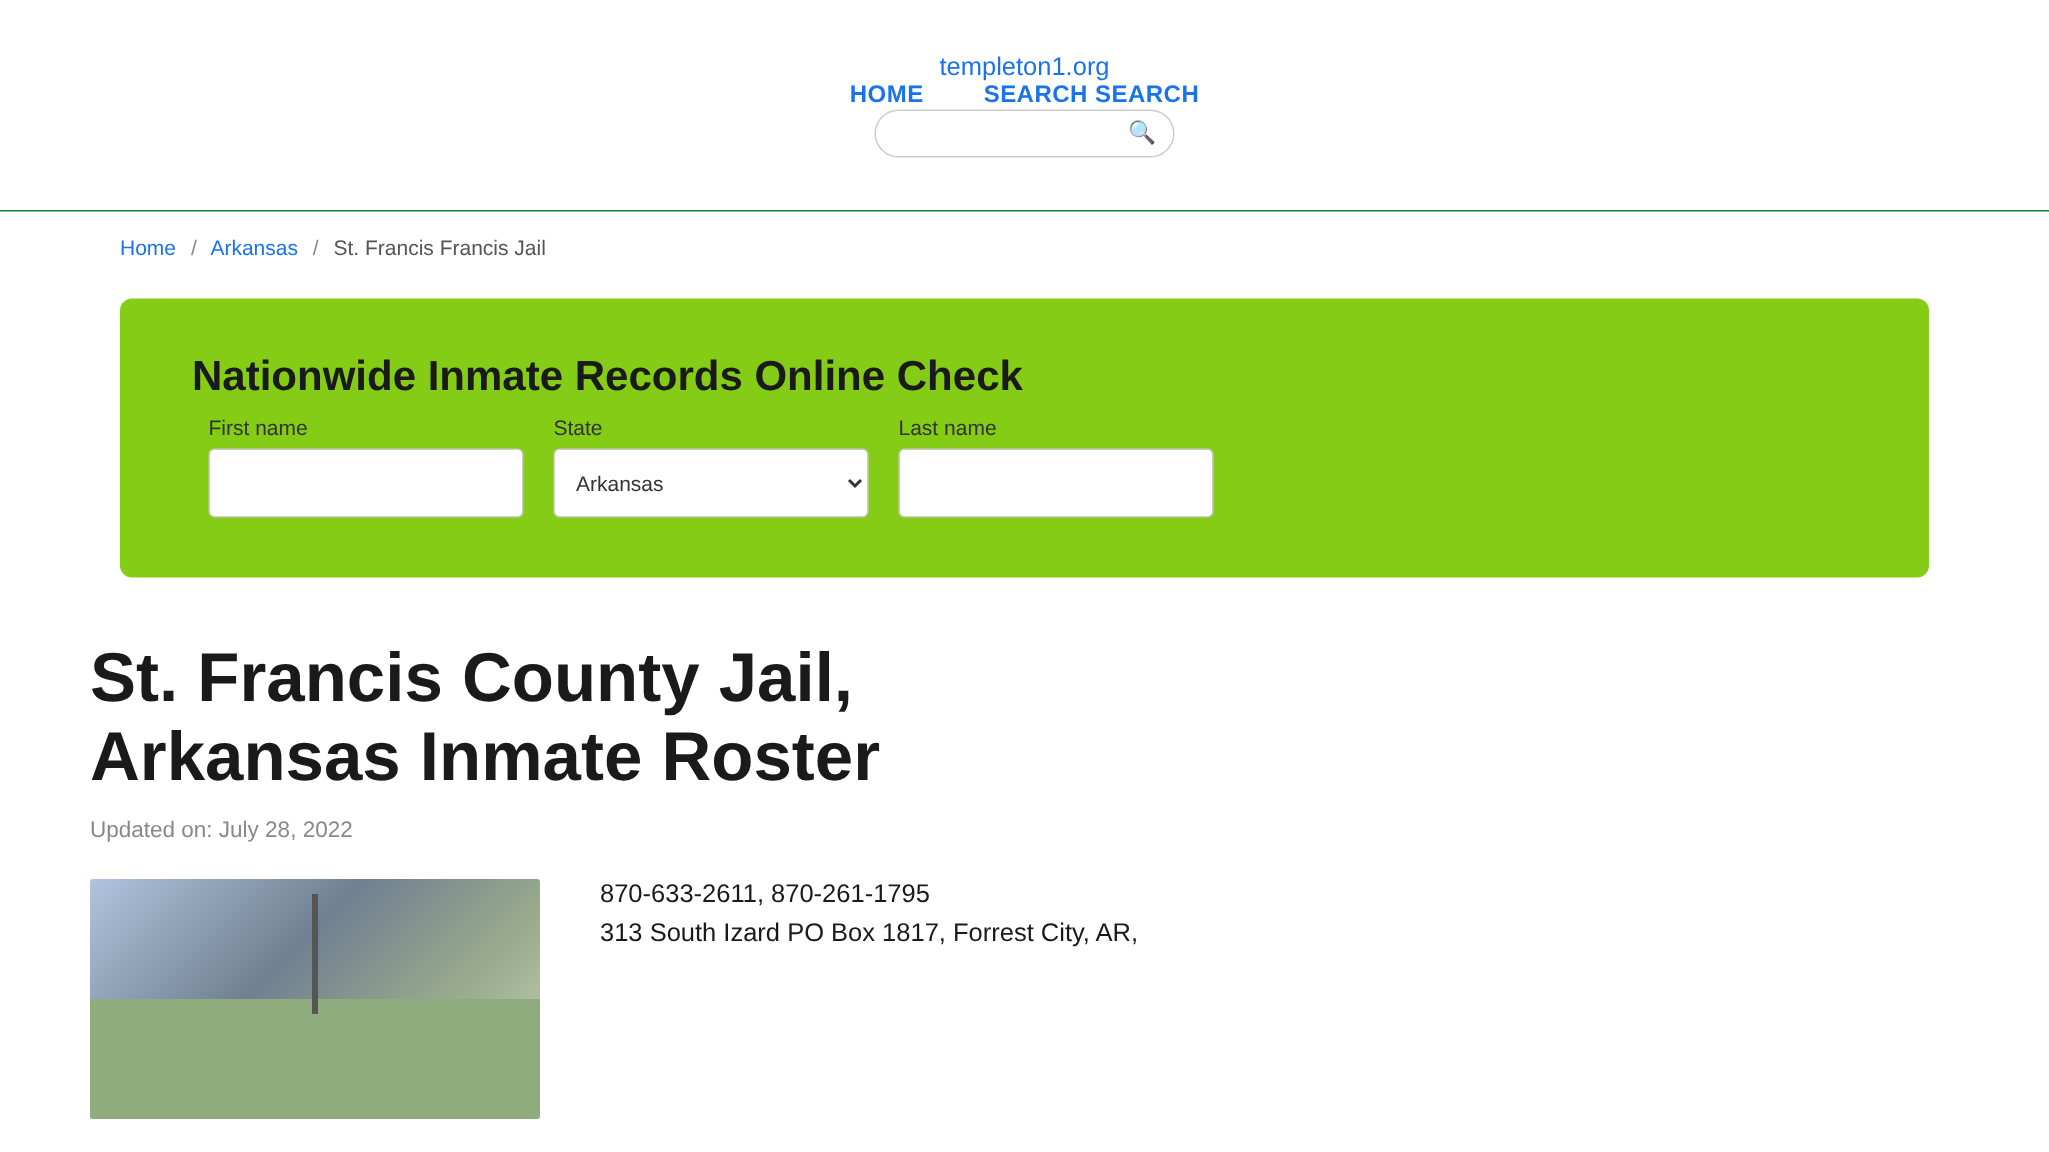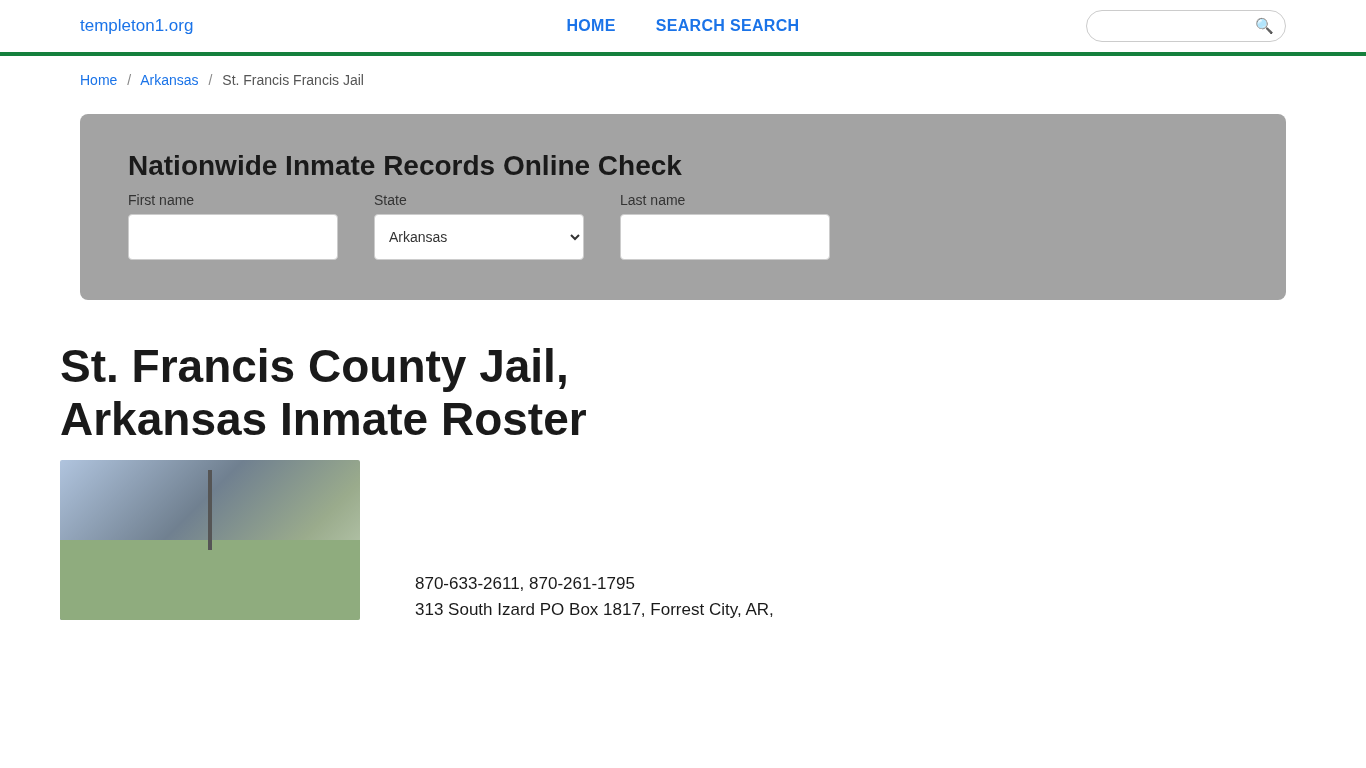--- a/index.html
+++ b/index.html
@@ -13,22 +13,23 @@
       background: #fff;
       color: #333;
       width: 1366px;
       min-height: 768px;
     }
 
     
     .header {
       display: flex;
       align-items: center;
-      padding: 10px 80px;
-      border-bottom: 4px solid #15803d;
+      padding: 35px 80px;
+      border-bottom: 1px solid #15803d;
+      flex-direction: column;
     }
 
     .site-logo {
       color: #1a73e8;
       font-size: 17px;
       text-decoration: none;
       font-family: Arial, sans-serif;
       flex: 1;
     }
 
@@ -96,21 +97,21 @@
       margin: 0 6px;
       color: #888;
     }
 
     .breadcrumb .current {
       color: #555;
     }
 
     
     .search-panel {
-      background: #a3a3a3;
+      background: #84cc16;
       margin: 10px 80px 30px 80px;
       border-radius: 8px;
       padding: 36px 48px 40px 48px;
     }
 
     .search-panel h2 {
       font-size: 28px;
       font-weight: bold;
       color: #1a1a1a;
       font-family: Arial, sans-serif;
@@ -119,21 +120,22 @@
 
     .search-panel .subtitle {
       font-size: 15px;
       color: #444;
       font-family: Arial, sans-serif;
       margin-bottom: 24px;
     }
 
     .search-form {
       display: flex;
-      gap: 36px;
+      gap: 20px;
+      margin-left: 11px;
     }
 
     .form-group {
       display: flex;
       flex-direction: column;
       gap: 6px;
     }
 
     .form-group label {
       font-size: 14px;
@@ -197,22 +199,22 @@
 
     .updated-date {
       font-size: 15px;
       color: #888;
       font-family: Arial, sans-serif;
       margin-bottom: 24px;
     }
 
     .info-section {
       display: flex;
-      gap: 55px;
-      align-items: flex-end;
+      gap: 40px;
+      align-items: flex-start;
     }
 
     .facility-image {
       width: 300px;
       height: 160px;
       background: linear-gradient(135deg, #b0c4de 0%, #708090 40%, #9aab8c 70%, #c8d8c0 100%);
       flex-shrink: 0;
       border-radius: 2px;
       position: relative;
       overflow: hidden;
@@ -305,20 +307,21 @@
     <div class="form-group">
       <label>Last name</label>
       <input type="text" class="form-input" style="">
     </div>
 
   </div>
 </section>
 
 <main class="main-content">
   <h1 class="page-title">St. Francis County Jail, Arkansas Inmate Roster</h1>
+  <p class="updated-date">Updated on: July 28, 2022</p>
 
   <div class="info-section">
     <div class="facility-image"></div>
 
     <div class="facility-details">
       <p class="facility-phone">870-633-2611, 870-261-1795</p>
       <p class="facility-address">313 South Izard PO Box 1817, Forrest City, AR,</p>
     </div>
   </div>
 </main>

